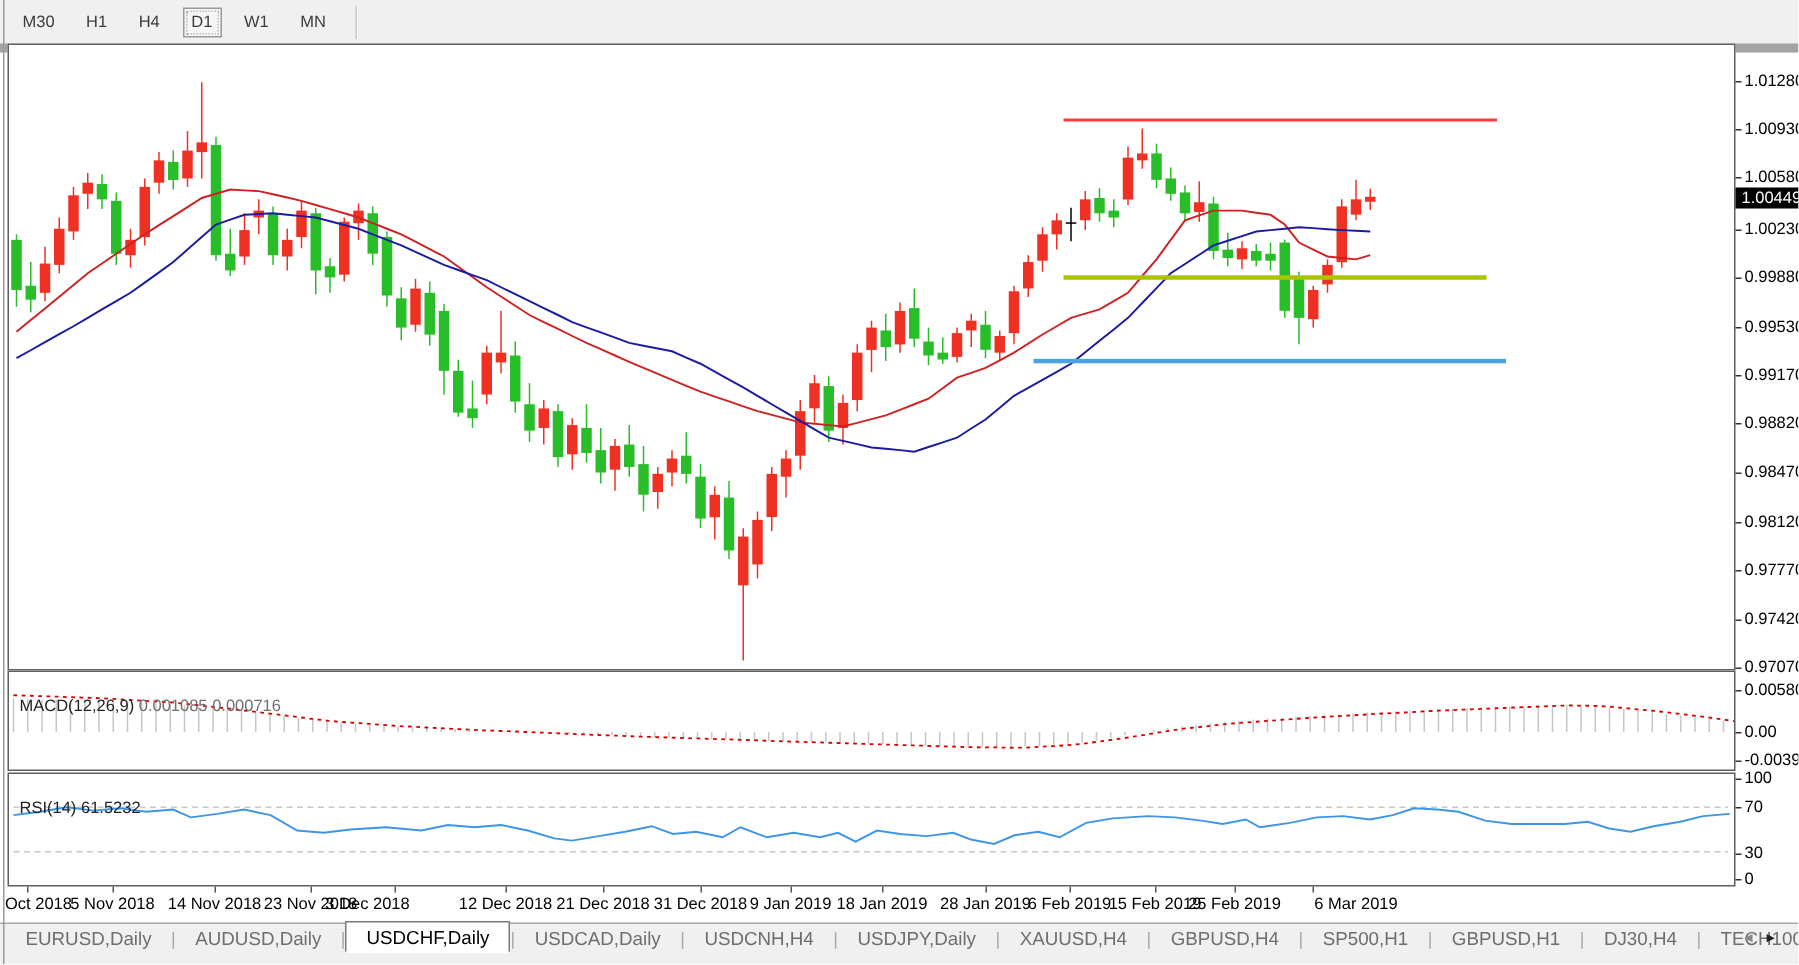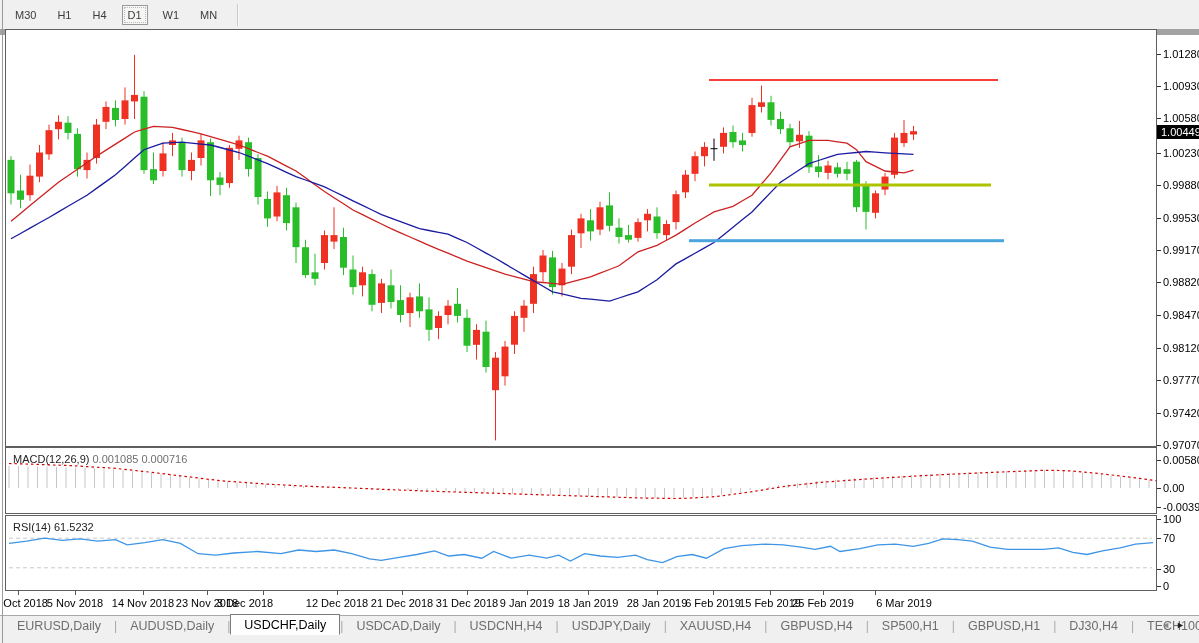--- a/index.html
+++ b/index.html
@@ -14,21 +14,21 @@
   
   .panel{position:absolute;left:5px;width:1152px;background:#fff;border:1px solid #5f5f5f;box-sizing:border-box;}
   #main-panel{top:29px;height:418px;}
   #macd-panel{top:447px;height:67px;}
   #rsi-panel{top:515px;height:76px;}
   .panel svg{position:absolute;left:0;top:0;}
   #left-edge{position:absolute;left:2px;top:0;width:1px;height:643px;background:#9a9a9a;}
   
   #chart-title{position:absolute;left:14px;top:34px;color:#000;font-size:11.5px;white-space:nowrap;}
   #chart-title .tri{font-size:8px;position:relative;top:-1px;margin-right:6px;color:#111;}
-  .ind-label{position:absolute;color:#222;white-space:nowrap;}
+  .ind-label{position:absolute;color:#222;white-space:nowrap;margin-top:12px;}
   
   .ytick{position:absolute;left:1163px;width:60px;text-align:left;color:#000;}
   .ydash{position:absolute;left:1157px;width:4px;height:1px;background:#333;}
   #price-badge{position:absolute;left:1157px;height:14px;line-height:14px;background:#000;color:#fff;
                padding:0 4px;font-size:11px;}
   .xlabel{position:absolute;top:597px;transform:translateX(-50%);white-space:nowrap;color:#000;}
   .xdash{position:absolute;top:591px;width:1px;height:4px;background:#555;}
   
   #tabbar{position:absolute;left:0;top:615px;width:1199px;height:28px;background:#f0f0f0;border-top:1px solid #a9a9a9;}
   #tabs{position:absolute;left:4px;top:0;height:20px;display:flex;align-items:center;}

